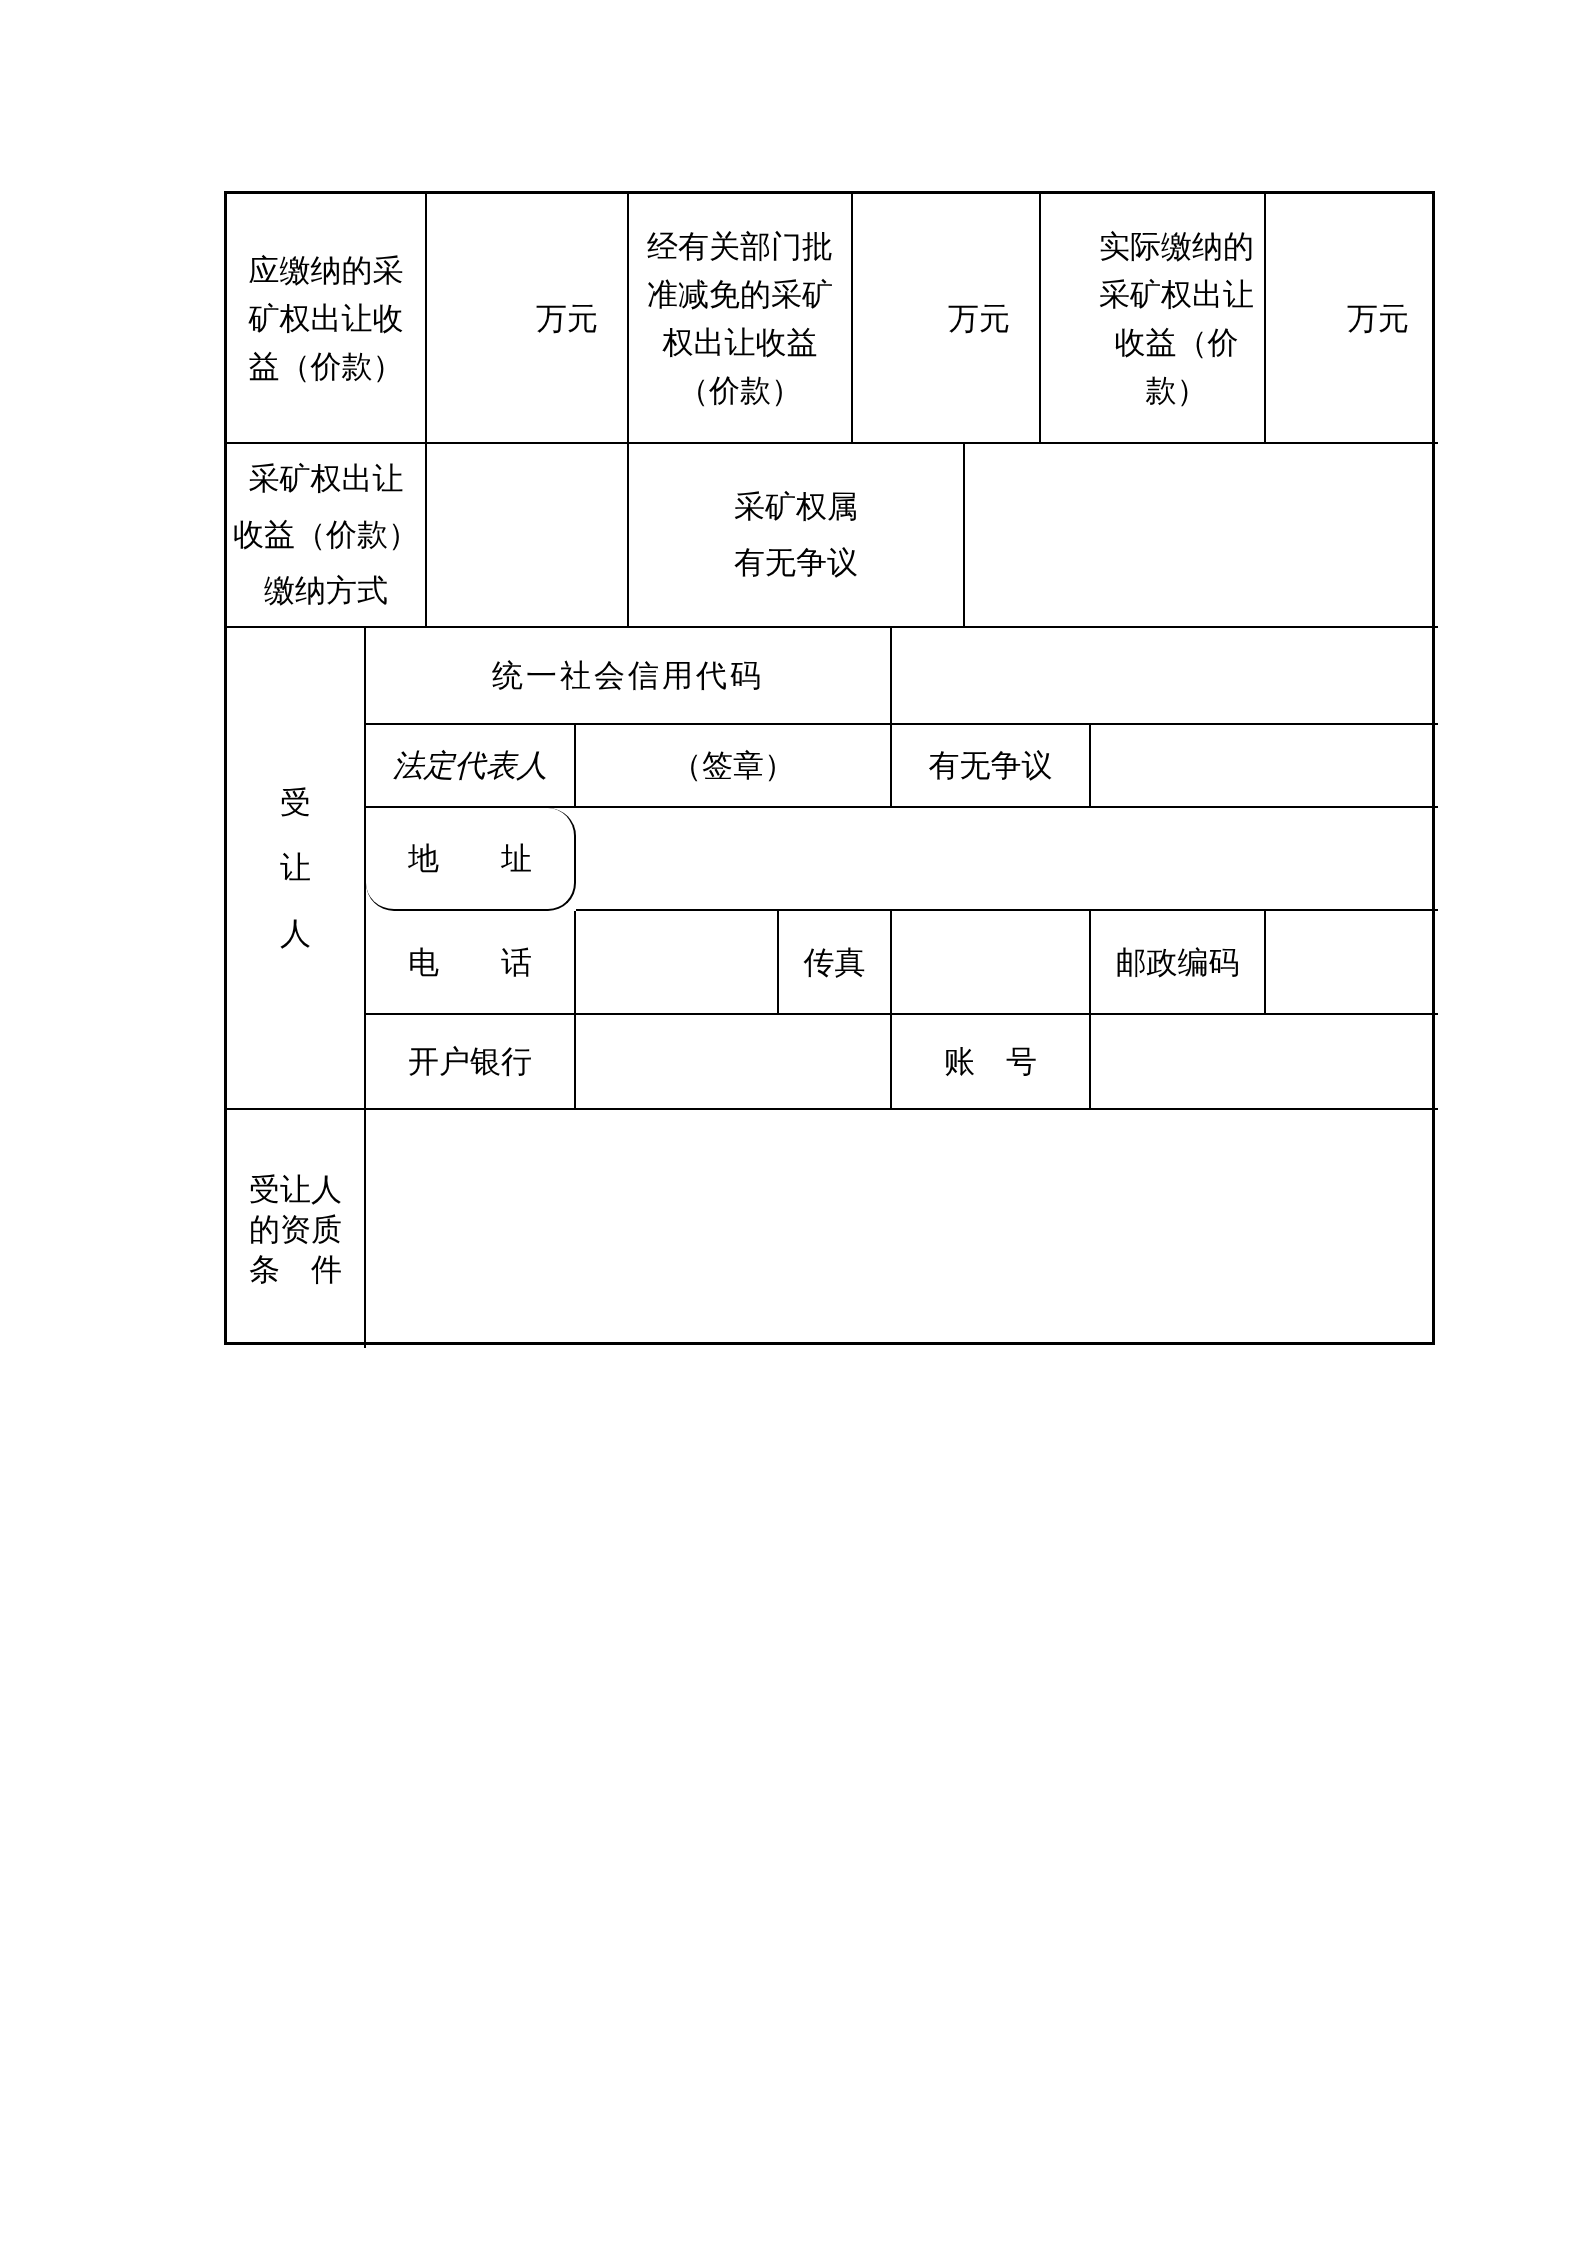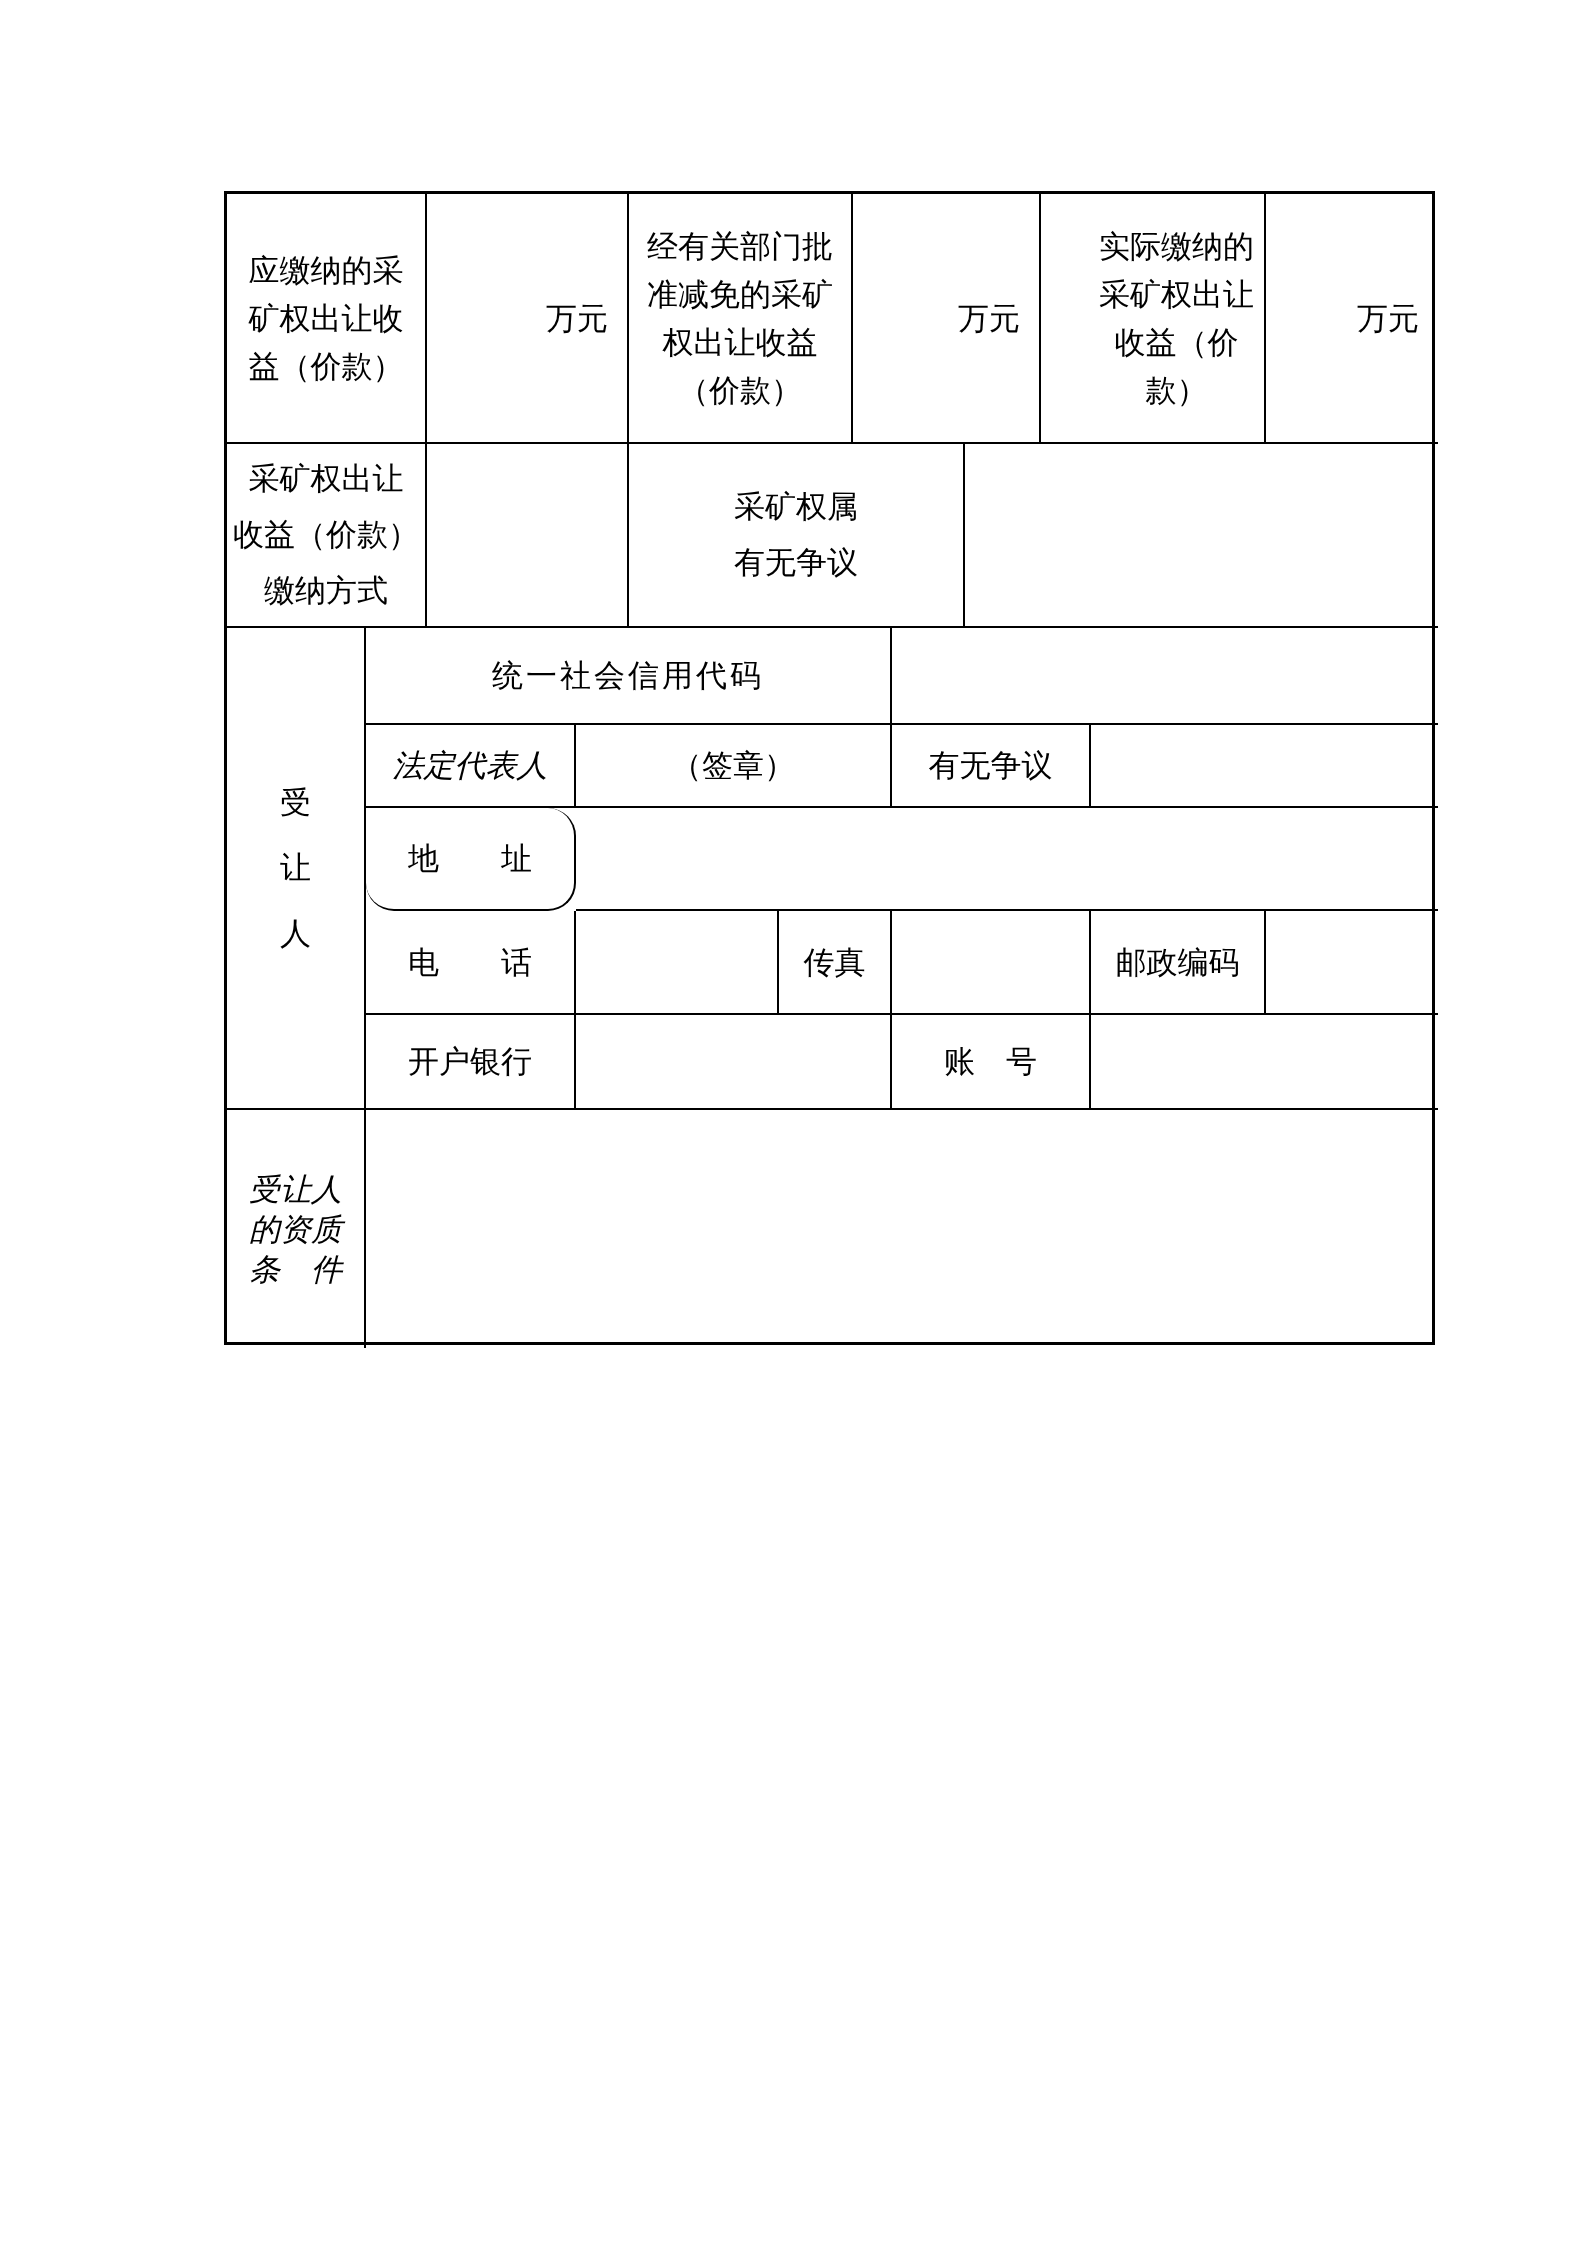--- a/index.html
+++ b/index.html
@@ -27,22 +27,22 @@
     align-items:center;
     justify-content:center;
     text-align:center;
     font-size:31px;
     line-height:1.55;
     white-space:pre-line;
     box-sizing:border-box;
     overflow:hidden;
   }
   .no-r{border-right:none;}
-  .no-b{border-bottom:none;font-style:italic;}
-  .unit{justify-content:flex-end;padding-right:19px;text-align:right;}
+  .no-b{border-bottom:none;}
+  .unit{justify-content:flex-end;padding-right:29px;text-align:right;}
   .row2{line-height:1.8;}
   .vert{line-height:2.1;}
   .credit{letter-spacing:3px;text-align:center;}
   .qual{line-height:1.3;}
 </style>
 </head>
 <body>
 
 <div class="page">
   <div class="form-table">

